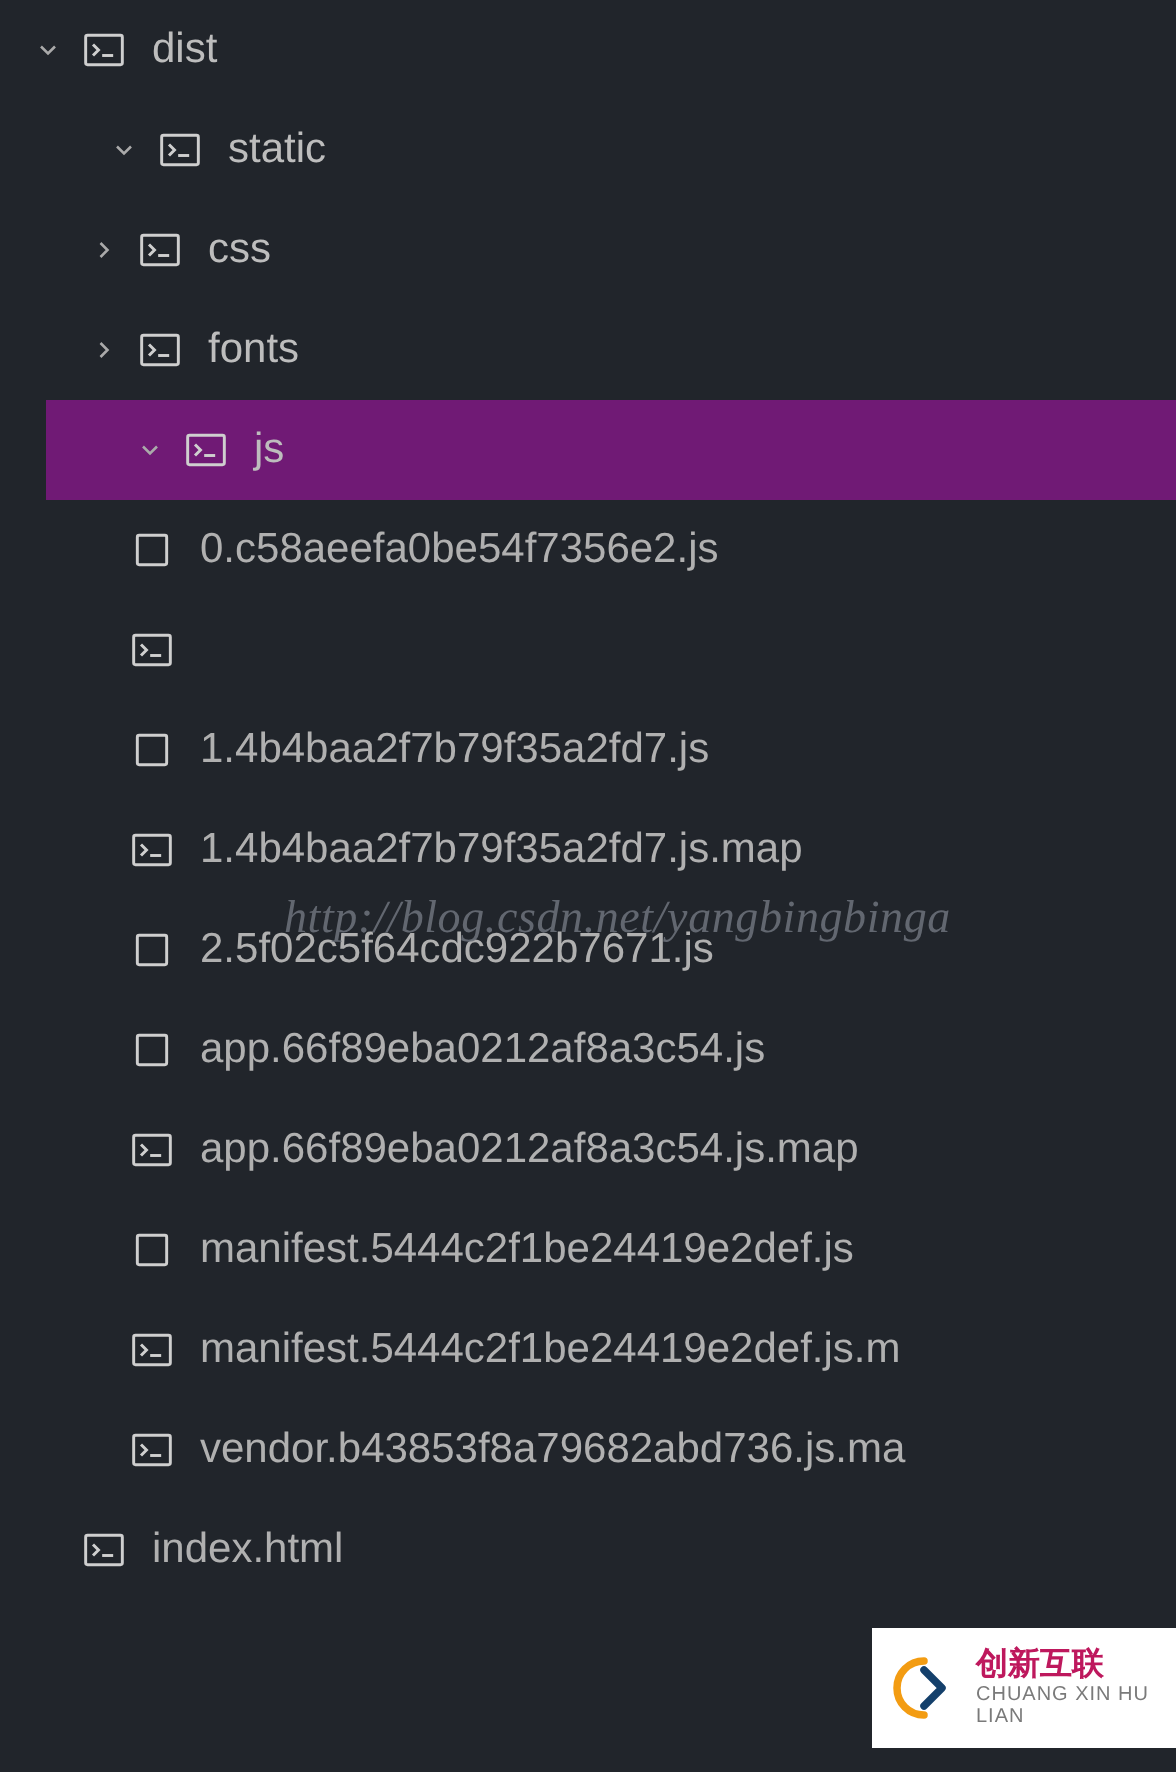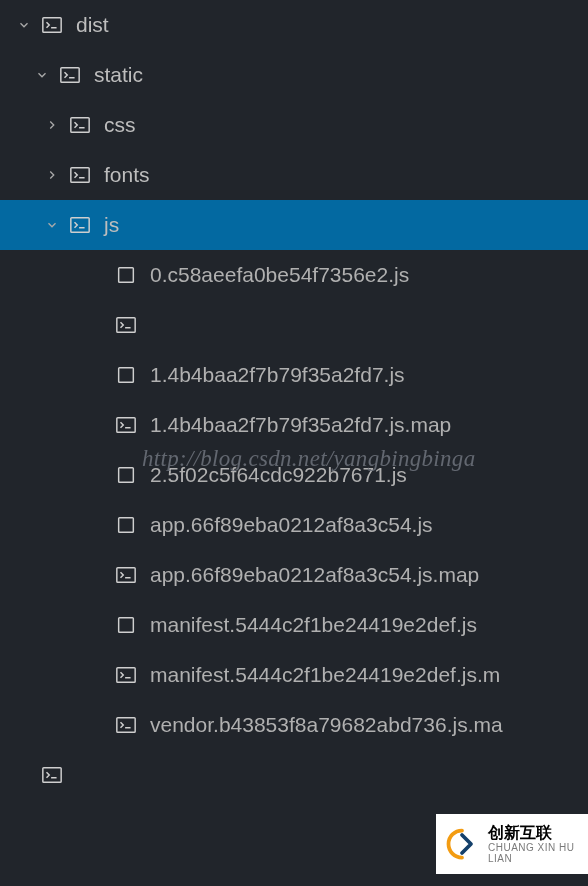--- a/index.html
+++ b/index.html
@@ -14,27 +14,28 @@
     position: relative;
   }
   .tree-row {
     display: flex;
     align-items: center;
     height: 50px;
     white-space: nowrap;
     cursor: pointer;
   }
   .tree-row.selected {
-    background: #0369a1;
+    background: #701a75;
     color: #e1e1e1;
+    margin-left: 23px;
   }
   .indent-0 { padding-left: 10px; }
-  .indent-1 { padding-left: 28px; }
+  .indent-1 { padding-left: 48px; }
   .indent-2 { padding-left: 38px; }
-  .indent-3 { padding-left: 112px; }
+  .indent-3 { padding-left: 62px; }
 
   .chevron {
     width: 28px;
     display: inline-flex;
     justify-content: center;
     align-items: center;
     color: #aaa;
   }
   .chevron svg { width: 14px; height: 14px; stroke: currentColor; stroke-width: 2.2; fill: none; }
   .icon {
@@ -80,21 +81,21 @@
     width: 40px;
     height: 40px;
     border-radius: 6px;
     background: #ffffff;
     display: flex;
     align-items: center;
     justify-content: center;
   }
   .brand-logo svg { width: 36px; height: 36px; }
   .brand-text { display: flex; flex-direction: column; line-height: 1.1; }
-  .brand-cn { color: #000000; font-size: 16px; font-weight: 600; }
+  .brand-cn { color: #be185d; font-size: 16px; font-weight: 600; }
   .brand-en { color: #7a7a7a; font-size: 10px; letter-spacing: 0.5px; }
 </style>
 </head>
 <body>
 
 <div class="tree-row folder indent-0">
   <span class="chevron">
     <svg viewBox="0 0 24 24">
         <polyline points="6 9 12 15 18 9"></polyline>
       </svg>
@@ -269,20 +270,21 @@
   <span class="chevron" style="visibility:hidden;">
     <svg viewBox="0 0 24 24"></svg>
   </span>
   <span class="icon light" style="margin-left:-28px;">
     <svg viewBox="0 0 24 24">
         <rect x="2" y="4" width="20" height="16" rx="1"></rect>
         <polyline points="6 9 9 12 6 15"></polyline>
         <line x1="11" y1="15" x2="17" y2="15"></line>
       </svg>
   </span>
+  <span class="label">index.html</span>
 </div>
 
 <div class="watermark">http://blog.csdn.net/yangbingbinga</div>
 
 <div class="brand">
   <div class="brand-logo">
     <svg viewBox="0 0 48 48">
       <path d="M24 6 C14 6 6 14 6 24 C6 34 14 42 24 42" stroke="#f39c12" stroke-width="5" fill="none" stroke-linecap="round"></path>
       <polyline points="24 12 36 24 24 36" stroke="#14406b" stroke-width="5" fill="none" stroke-linecap="round" stroke-linejoin="round"></polyline>
     </svg>

